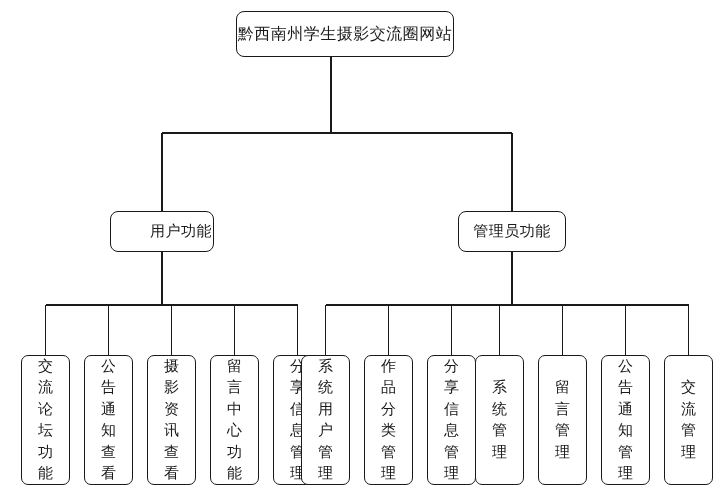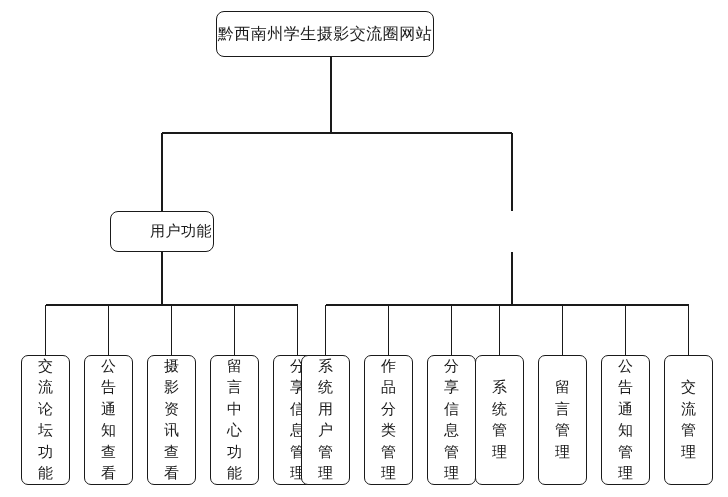--- a/index.html
+++ b/index.html
@@ -82,28 +82,31 @@
       <line x1="325.5" y1="305" x2="688.5" y2="305" stroke="#1a1a1a" stroke-width="1.6" shape-rendering="crispEdges"></line>
       <line x1="325.5" y1="305" x2="325.5" y2="355" stroke="#1a1a1a" stroke-width="1.6" shape-rendering="crispEdges"></line>
       <line x1="388.5" y1="305" x2="388.5" y2="355" stroke="#1a1a1a" stroke-width="1.6" shape-rendering="crispEdges"></line>
       <line x1="451.5" y1="305" x2="451.5" y2="355" stroke="#1a1a1a" stroke-width="1.6" shape-rendering="crispEdges"></line>
       <line x1="499.5" y1="305" x2="499.5" y2="355" stroke="#1a1a1a" stroke-width="1.6" shape-rendering="crispEdges"></line>
       <line x1="562.5" y1="305" x2="562.5" y2="355" stroke="#1a1a1a" stroke-width="1.6" shape-rendering="crispEdges"></line>
       <line x1="625.5" y1="305" x2="625.5" y2="355" stroke="#1a1a1a" stroke-width="1.6" shape-rendering="crispEdges"></line>
       <line x1="688.5" y1="305" x2="688.5" y2="355" stroke="#1a1a1a" stroke-width="1.6" shape-rendering="crispEdges"></line>
     </svg>
 
-  <div class="node node-root" id="root-node" style="left: 216px; top: 11px; width: 218px; height: 46px;">
+  <div class="node node-root" id="root-node" style="left: 236px; top: 11px; width: 218px; height: 46px;">
     <span>黔西南州学生摄影交流圈网站</span>
   </div>
 
   <div class="node node-branch" id="branch-0" style="left: 110px; top: 211px; width: 104px; height: 41px; padding-left: 38px;">
     <span>用户功能</span>
   </div>
 
+  <div class="node node-branch" id="branch-1" style="left: 458px; top: 211px; width: 108px; height: 41px;">
+    <span>管理员功能</span>
+  </div>
 
   <div id="leaf-container">
       <div class="node node-leaf" style="left: 21px; top: 355px; width: 49px; height: 130px;">
         <div class="vtext">
           <span>交</span>
           <span>流</span>
           <span>论</span>
           <span>坛</span>
           <span>功</span>
           <span>能</span>

